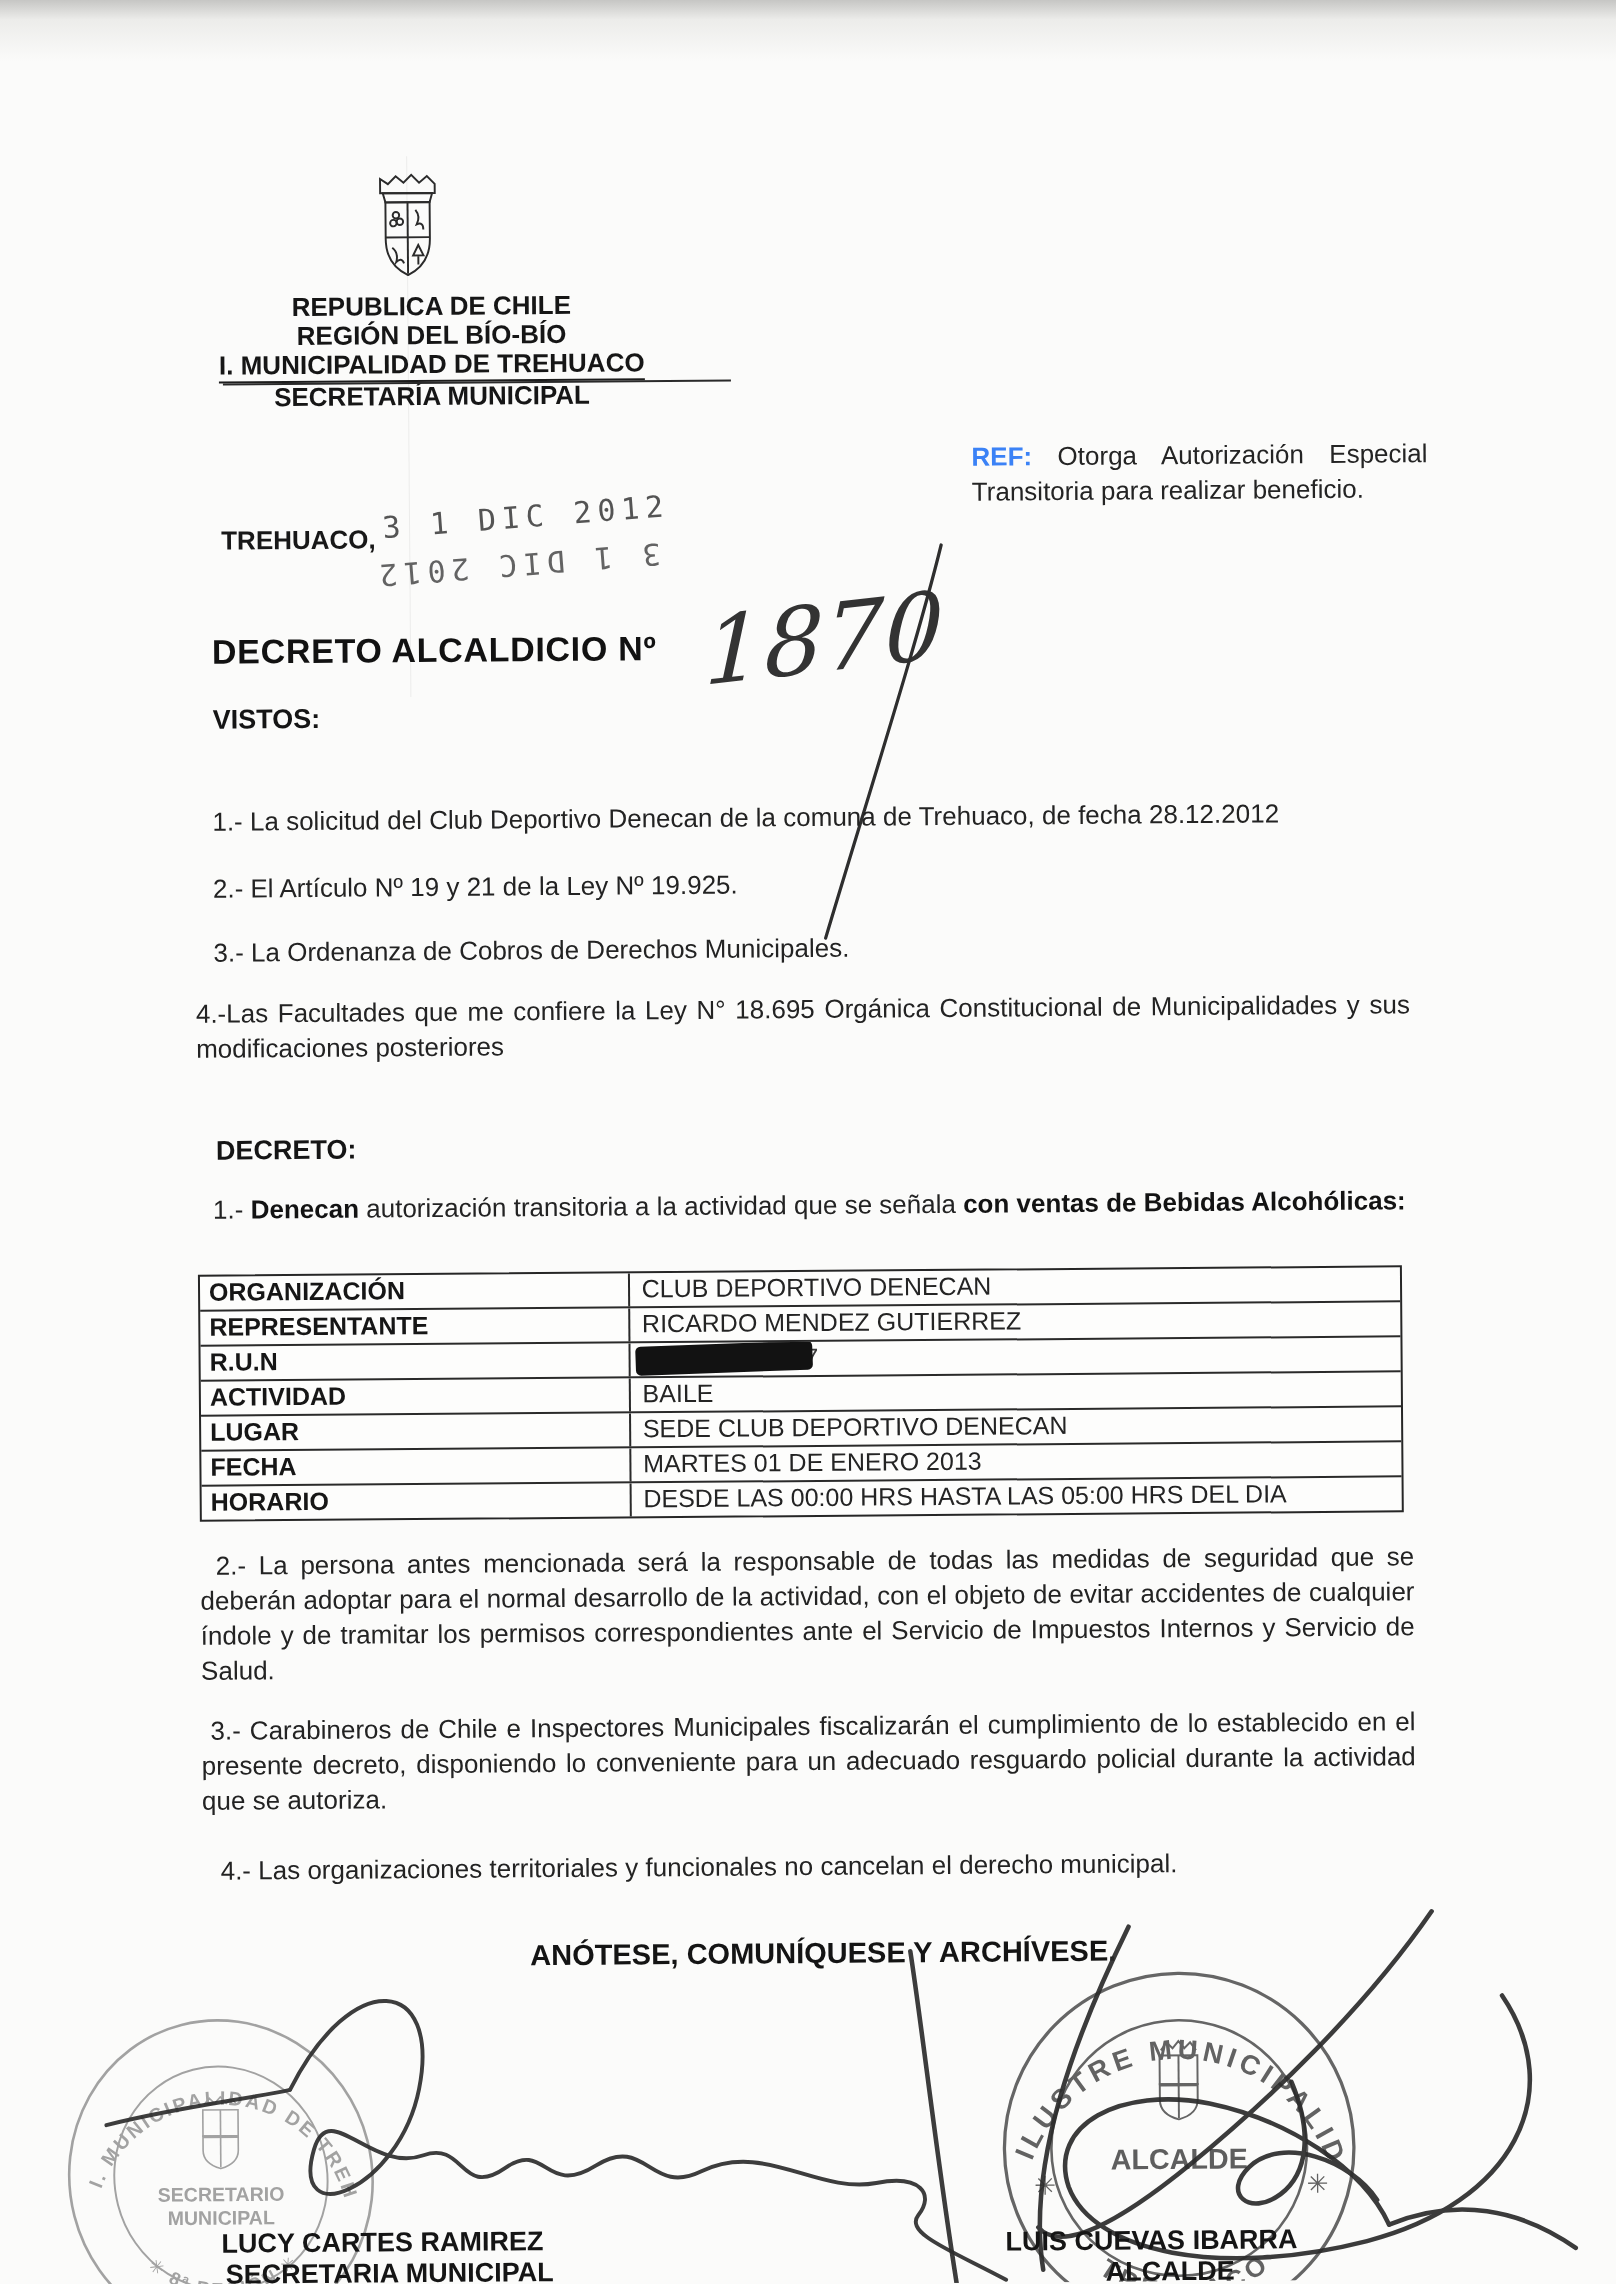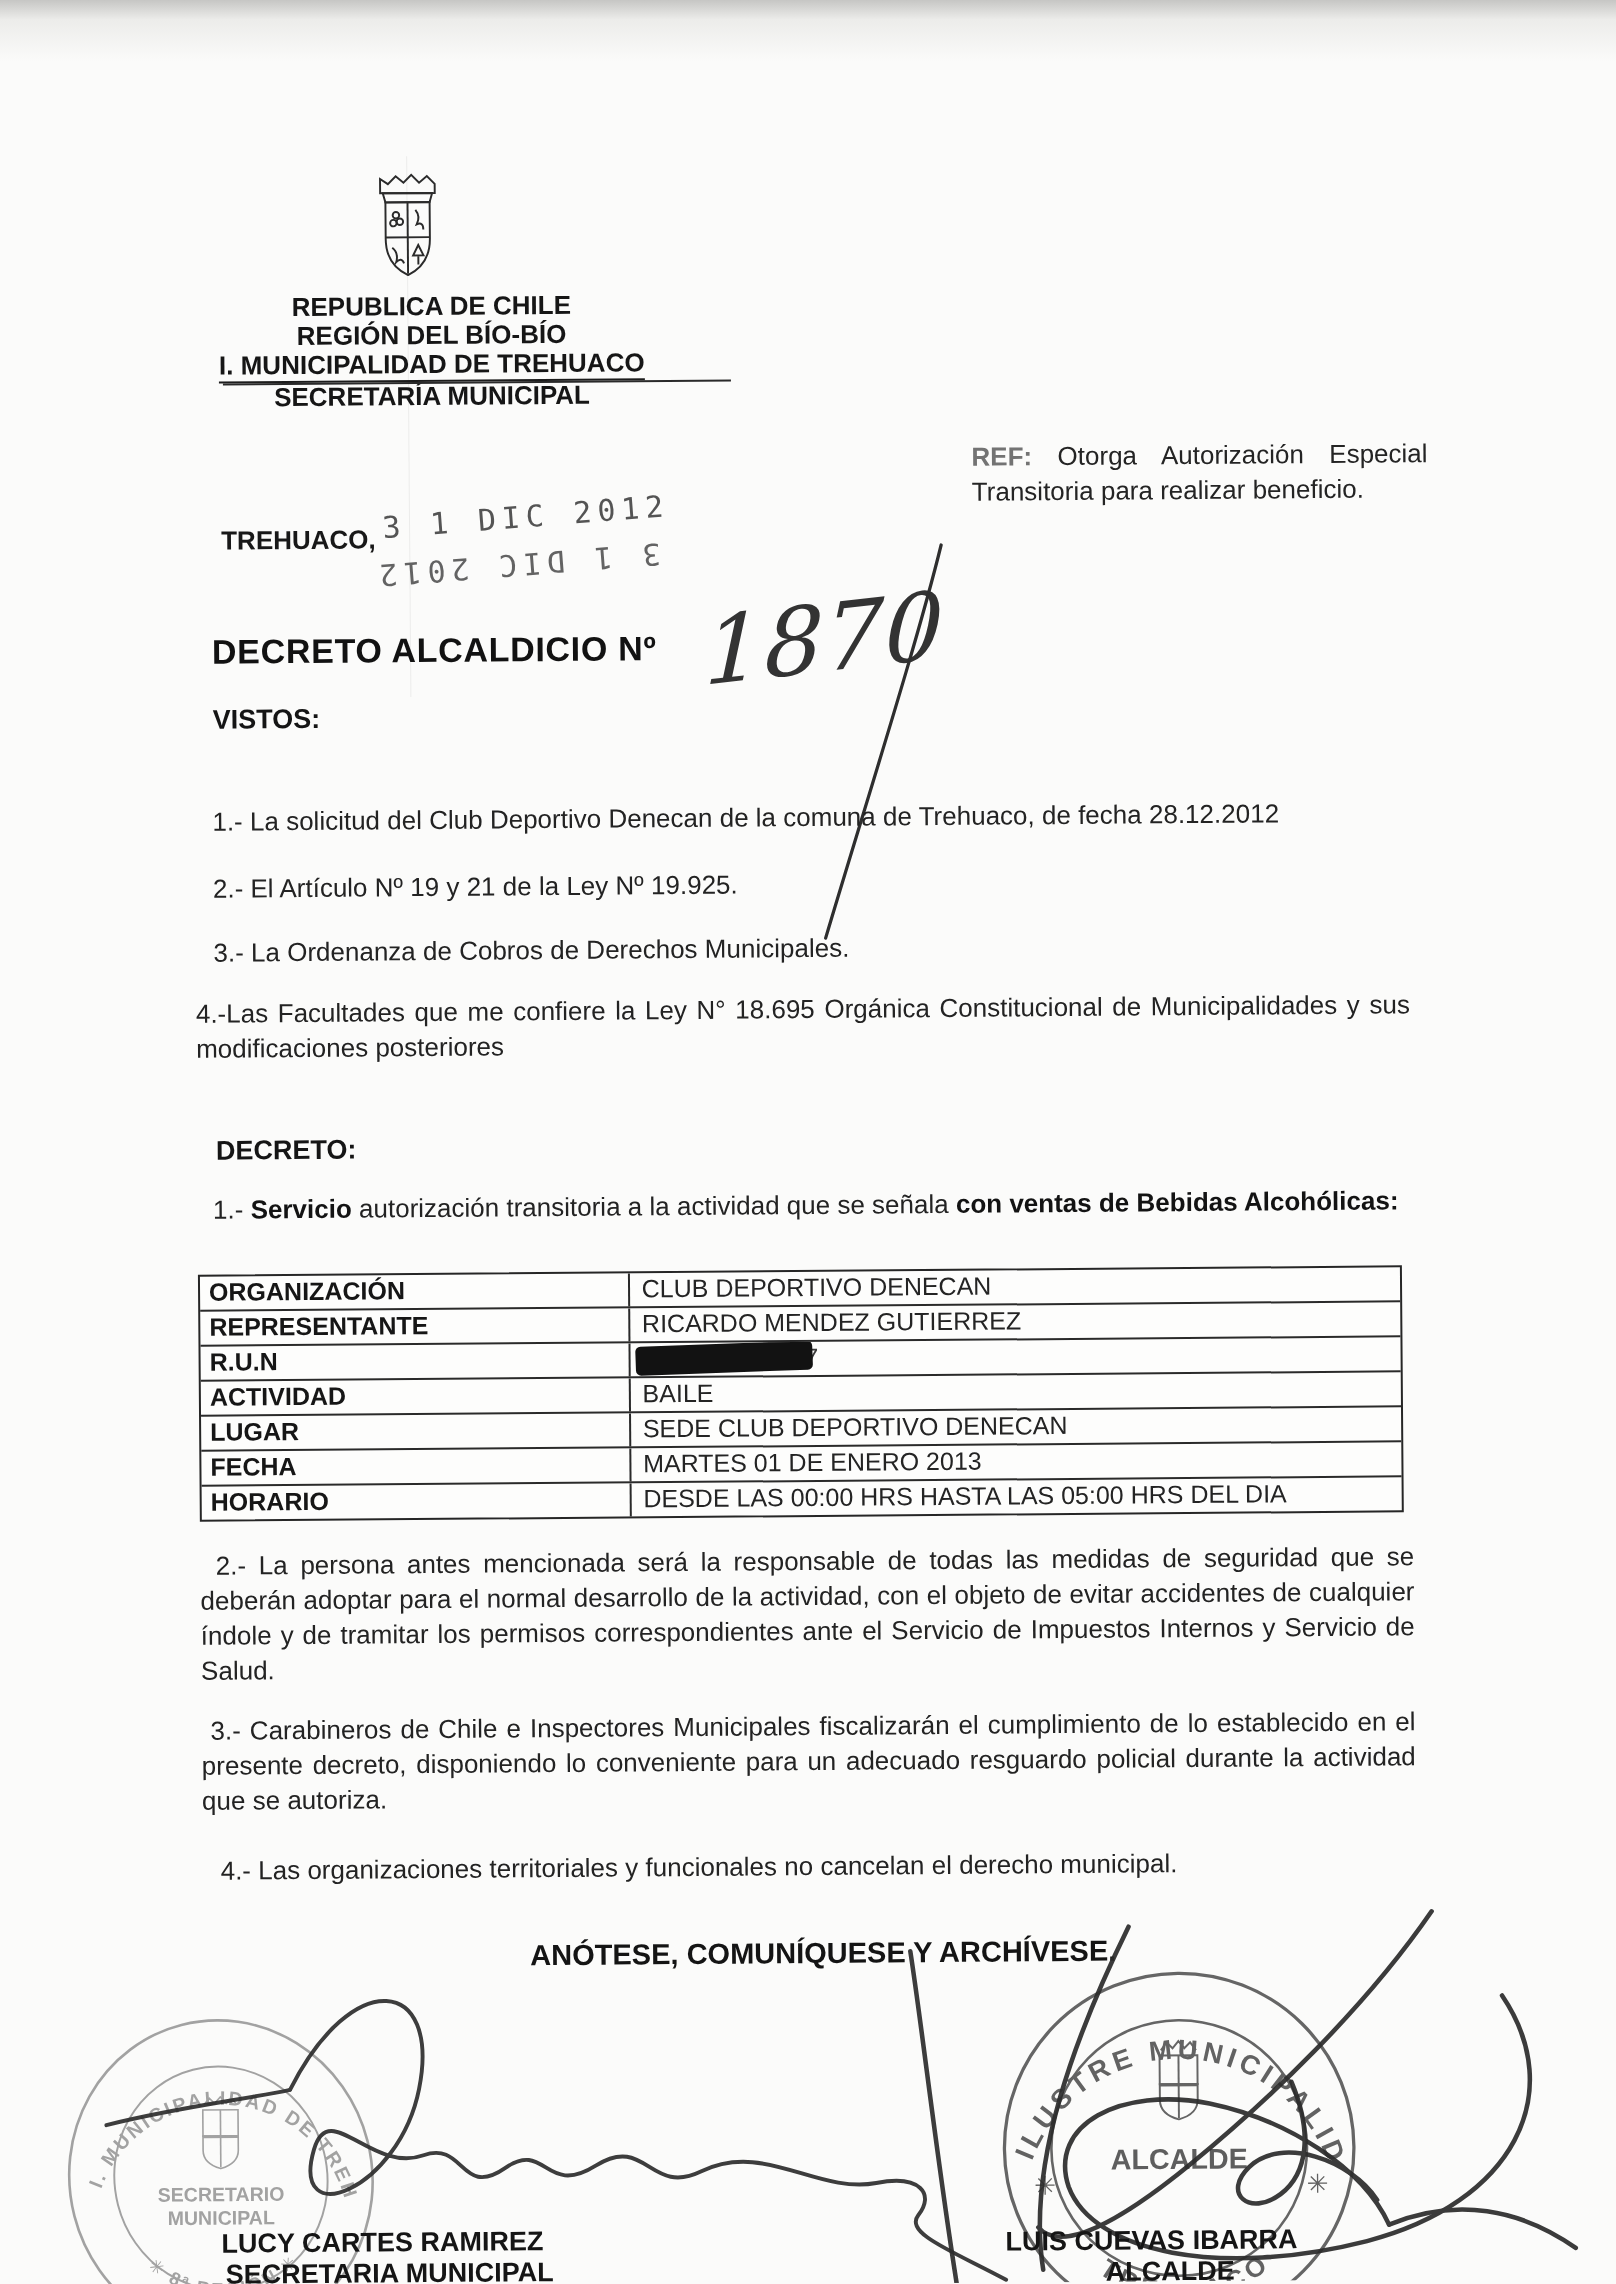--- a/index.html
+++ b/index.html
@@ -12,21 +12,21 @@
   .streak{position:absolute;left:413px;top:153px;width:1.3px;height:541px;background:rgba(40,40,40,.07);}
 
   
   #hdr{left:163px;top:289px;width:548px;text-align:center;font-weight:700;font-size:26px;line-height:29px;color:#161616;}
   #hdr .hl{white-space:nowrap;}
   #hdr .ul{border-bottom:2.6px solid #1c1c1c;padding-bottom:1.3px;display:inline-block;}
   #hdr-rule{left:228px;top:379px;width:508px;height:2px;background:#2a2a2a;}
 
   
   #ref{left:976px;top:441px;width:456px;font-size:26px;line-height:35px;text-align:justify;color:#242424;}
-  #ref b{font-weight:700;color:#737373;}
+  #ref b{font-weight:700;color:#3b82f6;}
 
   
   #place{left:225px;top:521px;font-size:26px;font-weight:700;color:#181818;white-space:nowrap;}
   .stamp-date{font-family:"DejaVu Sans Mono","Liberation Mono",monospace;font-size:30px;color:#3e3e3e;
         letter-spacing:5.9px;white-space:nowrap;opacity:.88;}
   #stamp1{left:386px;top:497px;transform:rotate(-4deg);}
   #stamp2{left:377px;top:545px;transform:rotate(176deg);opacity:.8;}
 
   
   #title{left:215px;top:628px;font-size:34px;font-weight:700;letter-spacing:0.7px;color:#121212;white-space:nowrap;}
@@ -101,21 +101,21 @@
       <path d="M270 20 C 232 170, 150 420, 88 622" fill="none" stroke="#2e2e2e" stroke-width="5" stroke-linecap="round"></path>
     </svg>
 
     <div class="abs h2" style="left:215px;top:700px;">VISTOS:</div>
     <div class="abs para nowrapline" style="left:196px;top:800px;text-indent:18px;">1.- La solicitud del Club Deportivo Denecan de la comuna de Trehuaco,  de fecha 28.12.2012</div>
     <div class="abs para nowrapline" style="left:196px;top:867px;text-indent:18px;">2.- El Artículo Nº 19 y 21 de la Ley Nº 19.925.</div>
     <div class="abs para nowrapline" style="left:196px;top:931px;text-indent:18px;">3.- La Ordenanza de  Cobros de Derechos Municipales.</div>
     <div class="abs para" style="left:196px;top:992px;">4.-Las Facultades que me confiere la Ley N° 18.695 Orgánica Constitucional de Municipalidades y sus modificaciones posteriores</div>
 
     <div class="abs h2" style="left:215px;top:1131px;">DECRETO:</div>
-    <div class="abs para" style="left:196px;top:1188px;text-indent:15.6px;"><span>1.- </span><b>Servicio</b><span> autorización transitoria a la actividad que se señala </span><b>con ventas de Bebidas Alcohólicas:</b></div>
+    <div class="abs para" style="left:196px;top:1188px;text-indent:15.6px;"><span>1.- </span><b>Denecan</b><span> autorización transitoria a la actividad que se señala </span><b>con ventas de Bebidas Alcohólicas:</b></div>
 
     <div id="ptable" class="abs">
       <div class="trow">
         <div class="tlabel">ORGANIZACIÓN</div>
         <div class="tvalue">CLUB DEPORTIVO DENECAN</div>
       </div>
       <div class="trow">
         <div class="tlabel">REPRESENTANTE</div>
         <div class="tvalue">RICARDO MENDEZ GUTIERREZ</div>
       </div>

